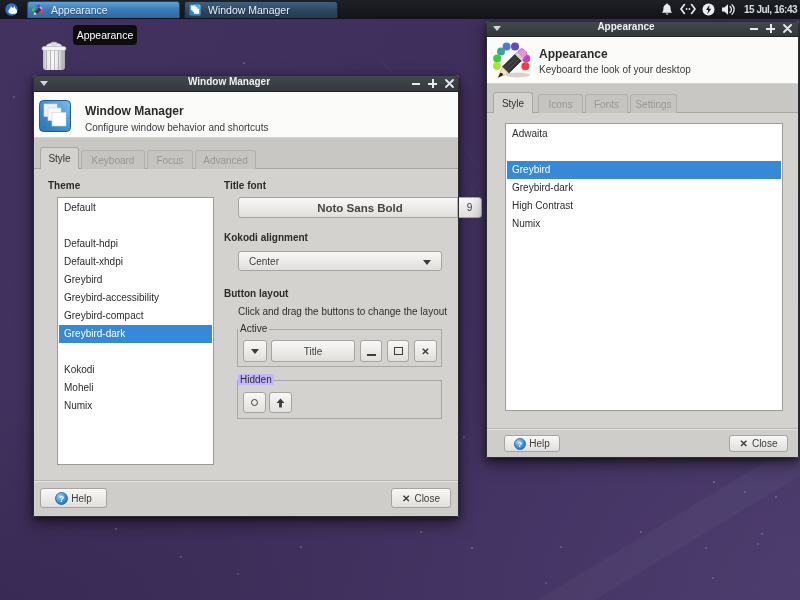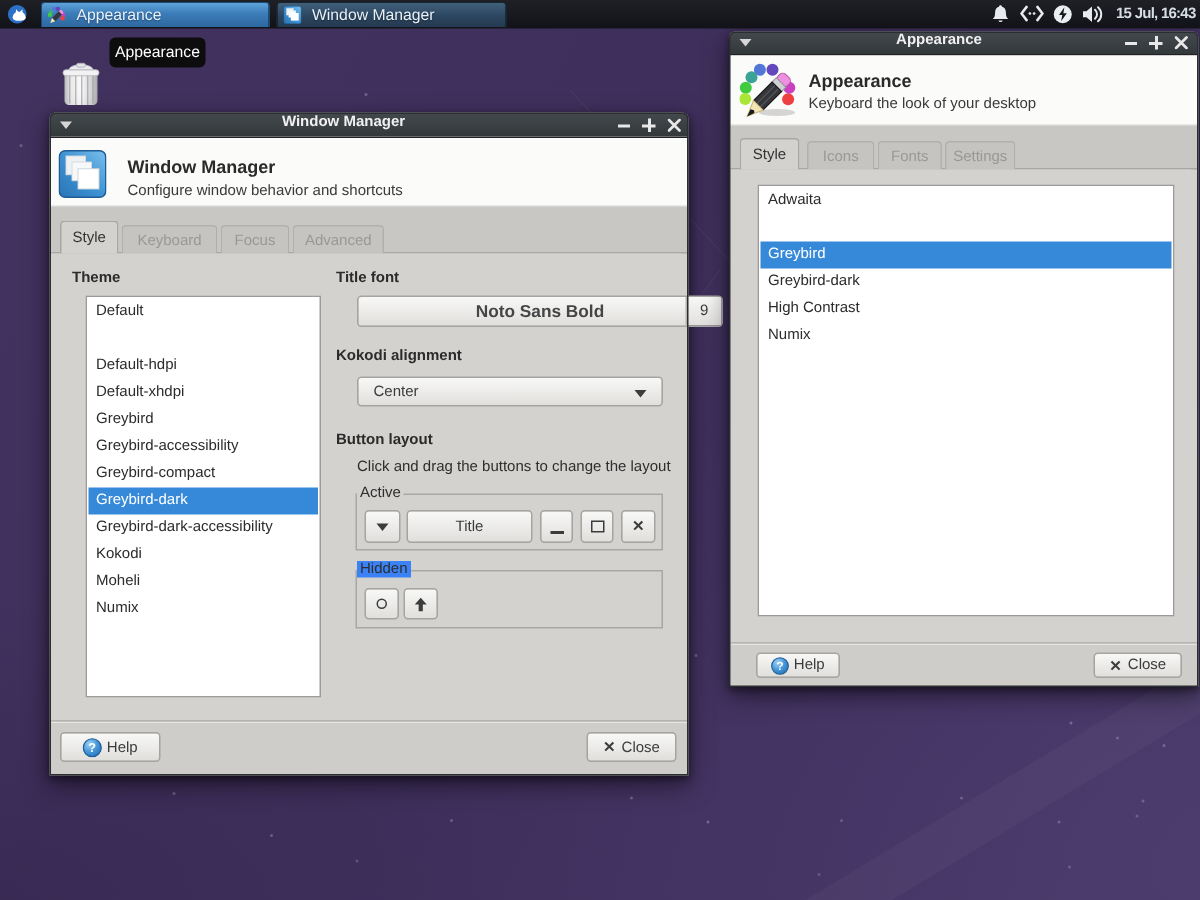--- a/index.html
+++ b/index.html
@@ -153,21 +153,20 @@
   <div class="content" style="top:94px;height:311px">
     <div class="lbl-b" style="left:14px;top:11px">Theme</div>
     <div class="listbox" style="left:23px;top:28px;width:157px;height:268px">
       <div class="li" style="top:1px">Default</div>
       <div class="li" style="top:37px">Default-hdpi</div>
       <div class="li" style="top:55px">Default-xhdpi</div>
       <div class="li" style="top:73px">Greybird</div>
       <div class="li" style="top:109px">Greybird-compact</div>
       <div class="li" style="top:91px">Greybird-accessibility</div>
       <div class="li sel" style="top:127px">Greybird-dark</div>
-      <div class="li" style="top:145px">Greybird-dark-accessibility</div>
       <div class="li" style="top:163px">Kokodi</div>
       <div class="li" style="top:181px">Moheli</div>
       <div class="li" style="top:199px">Numix</div>
     </div>
     <div class="lbl-b" style="left:190px;top:11px">Title font</div>
     <div class="btn" style="left:204px;top:28px;width:244px;height:21px">
       <span style="position:absolute;left:0;right:0;text-align:center;font-size:11.5px;font-weight:bold;color:#454545">Noto Sans Bold</span>
       <span style="position:absolute;right:0;top:0;bottom:0;width:24px;border-left:1px solid #b3b2af;line-height:19px;text-align:center">9</span>
     </div>
     <div class="lbl-b" style="left:190px;top:63px">Kokodi alignment</div>
@@ -183,21 +182,21 @@
         <span style="width:0;height:0;border-left:4px solid transparent;border-right:4px solid transparent;border-top:5px solid #3c3c3c"></span>
       </div>
     <div class="btn" style="left:237px;top:171px;width:84px;height:22px">Title</div>
     <div class="btn" style="left:326px;top:171px;width:22px;height:22px">
         <span style="position:absolute;left:6px;bottom:5px;width:9px;height:2px;background:#3c3c3c"></span>
       </div>
     <div class="btn" style="left:353px;top:171px;width:22px;height:22px">
         <span style="width:9px;height:8px;border:1.5px solid #3c3c3c"></span>
       </div>
     <div class="btn" style="left:380px;top:171px;width:23px;height:22px;font-weight:bold">✕</div>
-    <div class="lbl" style="left:204px;top:205px;background:#3b82f6;z-index:2;padding:0 2px">Hidden</div>
+    <div class="lbl" style="left:204px;top:205px;background:#c4b5fd;z-index:2;padding:0 2px">Hidden</div>
     <div class="frame" style="left:203px;top:211px;width:205px;height:39px"></div>
     <div class="btn" style="left:209px;top:223px;width:23px;height:21px">
         <span style="width:7px;height:7px;border:1.5px solid #3c3c3c;border-radius:50%"></span>
       </div>
     <div class="btn" style="left:235px;top:223px;width:23px;height:21px">
         <svg width="9" height="10" viewBox="0 0 9 10">
           <path d="M4.5 0.5 L8.5 5 h-2.6 v4.5 h-2.8 V5 H0.5 z" fill="#3c3c3c"></path>
         </svg>
       </div>
   </div>

